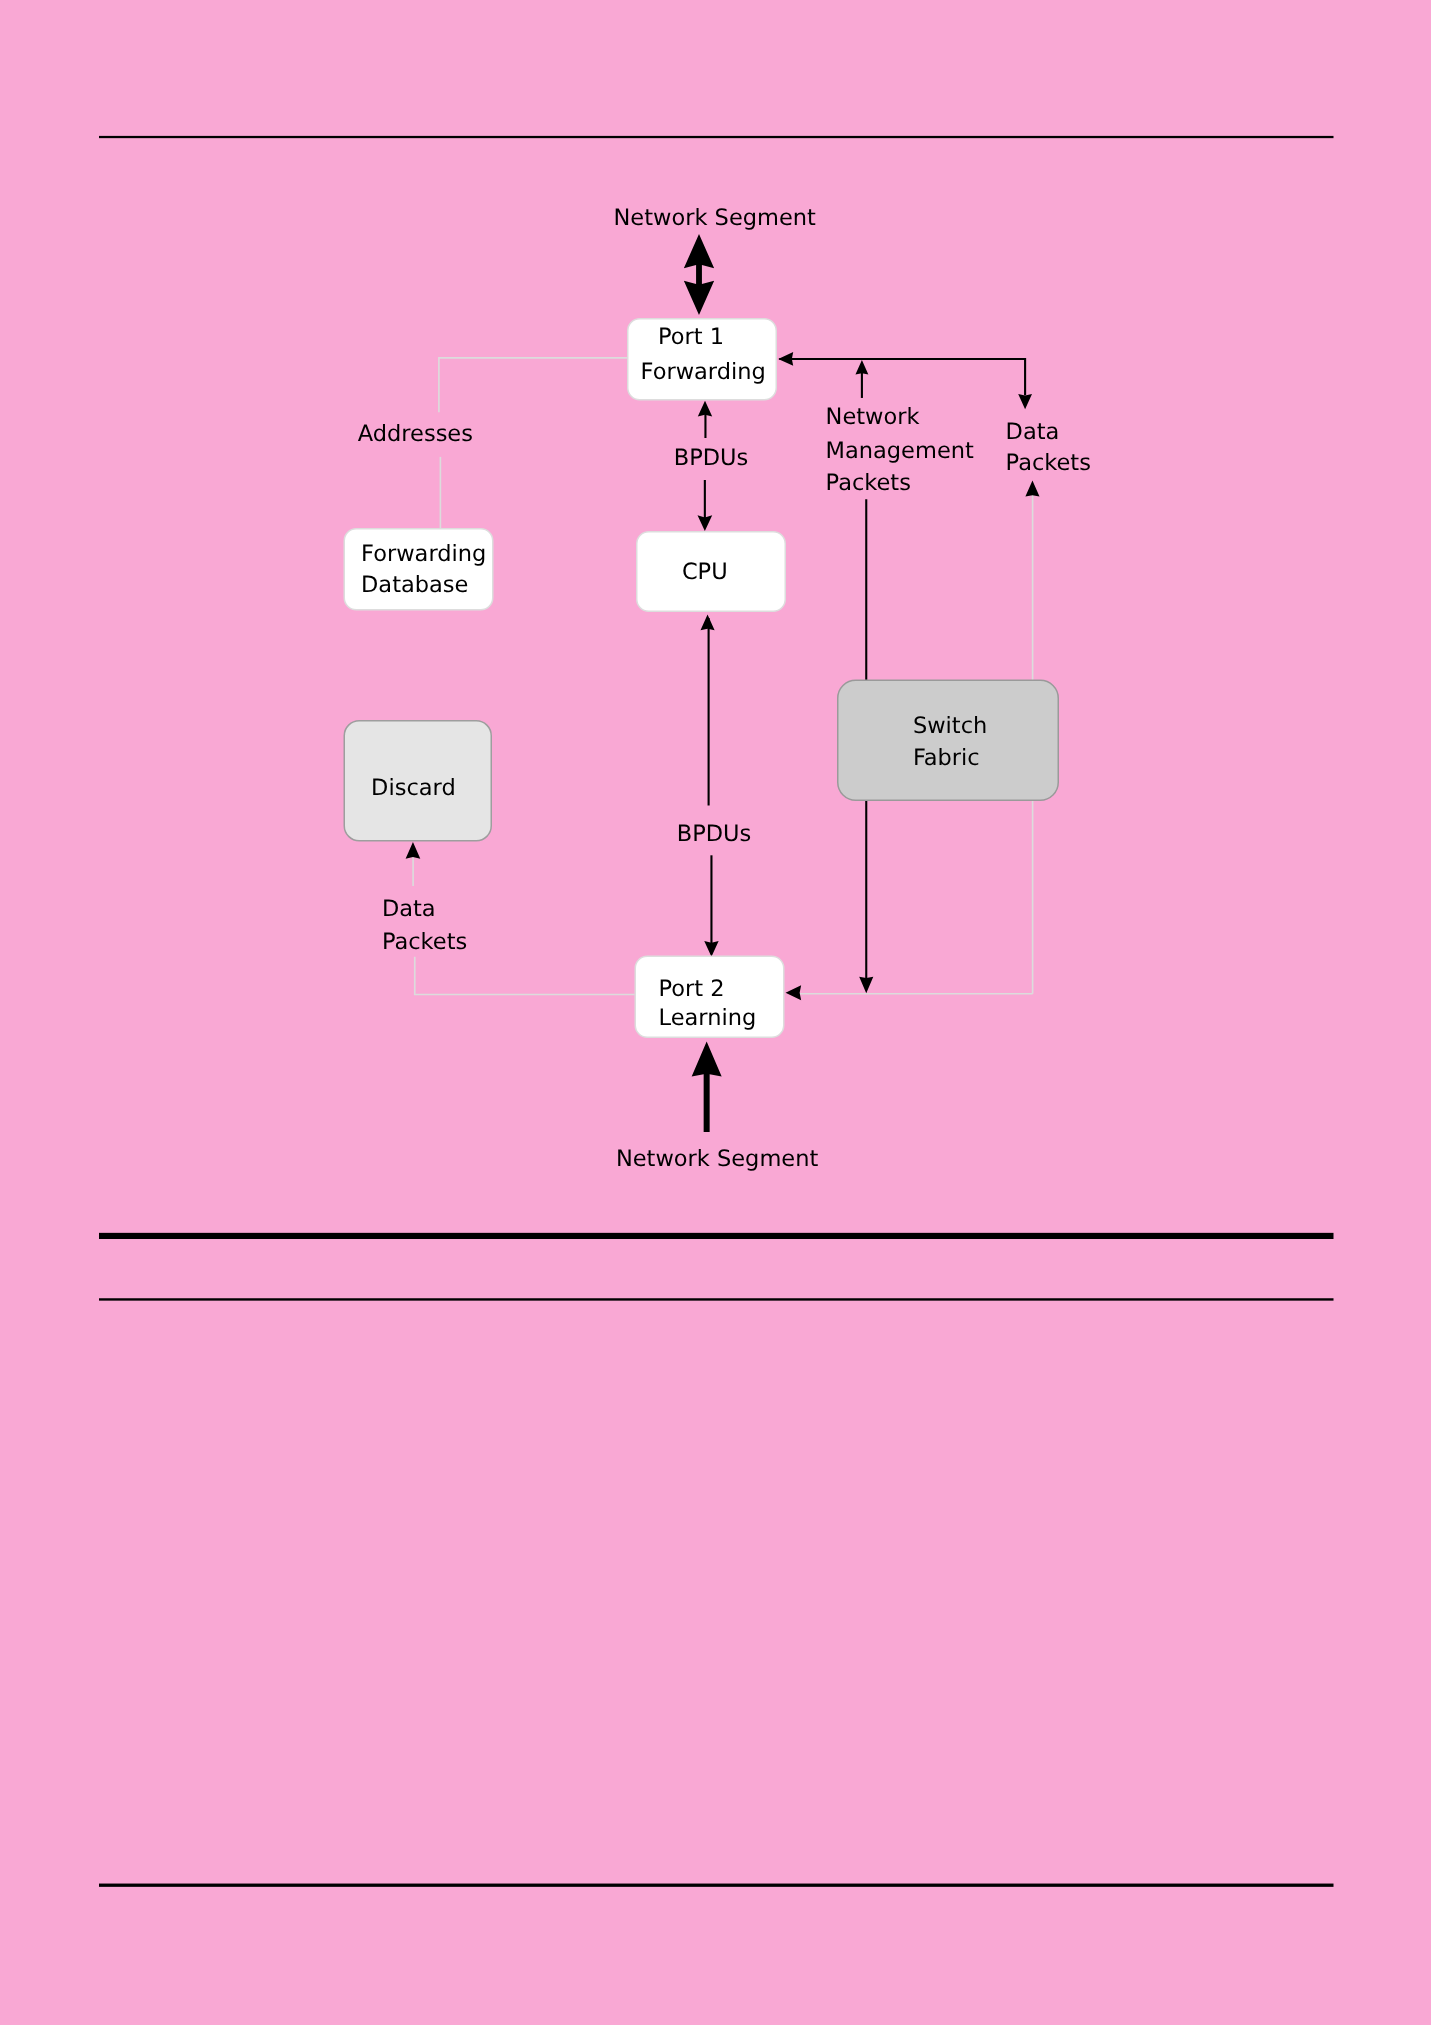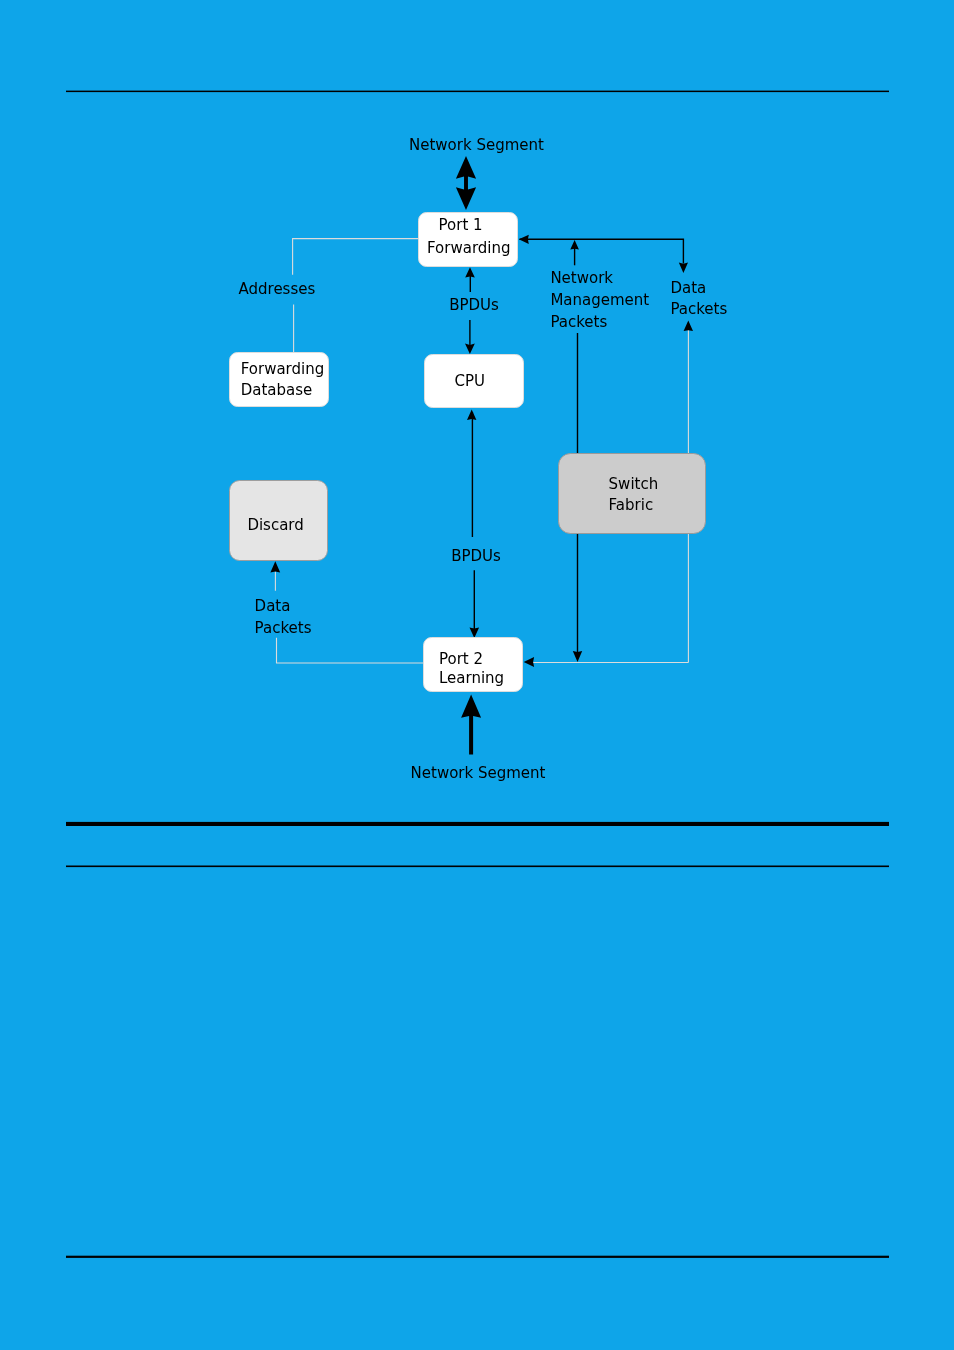--- a/index.html
+++ b/index.html
@@ -1,17 +1,17 @@
 <!DOCTYPE html>
 <html><head>
 <meta charset="utf-8">
 <title>Switch packet-flow diagram</title>
 <style>
   html,body{margin:0;padding:0;background:#ffffff;}
-  #page{position:relative;width:954px;height:1350px;background:#0ea5e9;overflow:hidden;
+  #page{position:relative;width:954px;height:1350px;background:#f9a8d4;overflow:hidden;
         font-family:"DejaVu Sans",sans-serif;text-decoration:underline;}
   #diagram{position:absolute;left:0;top:0;width:954px;height:1350px;
            -webkit-font-smoothing:antialiased;}
   .svgtext{font-family:"DejaVu Sans",sans-serif;font-size:15px;fill:#000;}
 </style>
 </head>
 <body>
 
 <div id="page">
 

